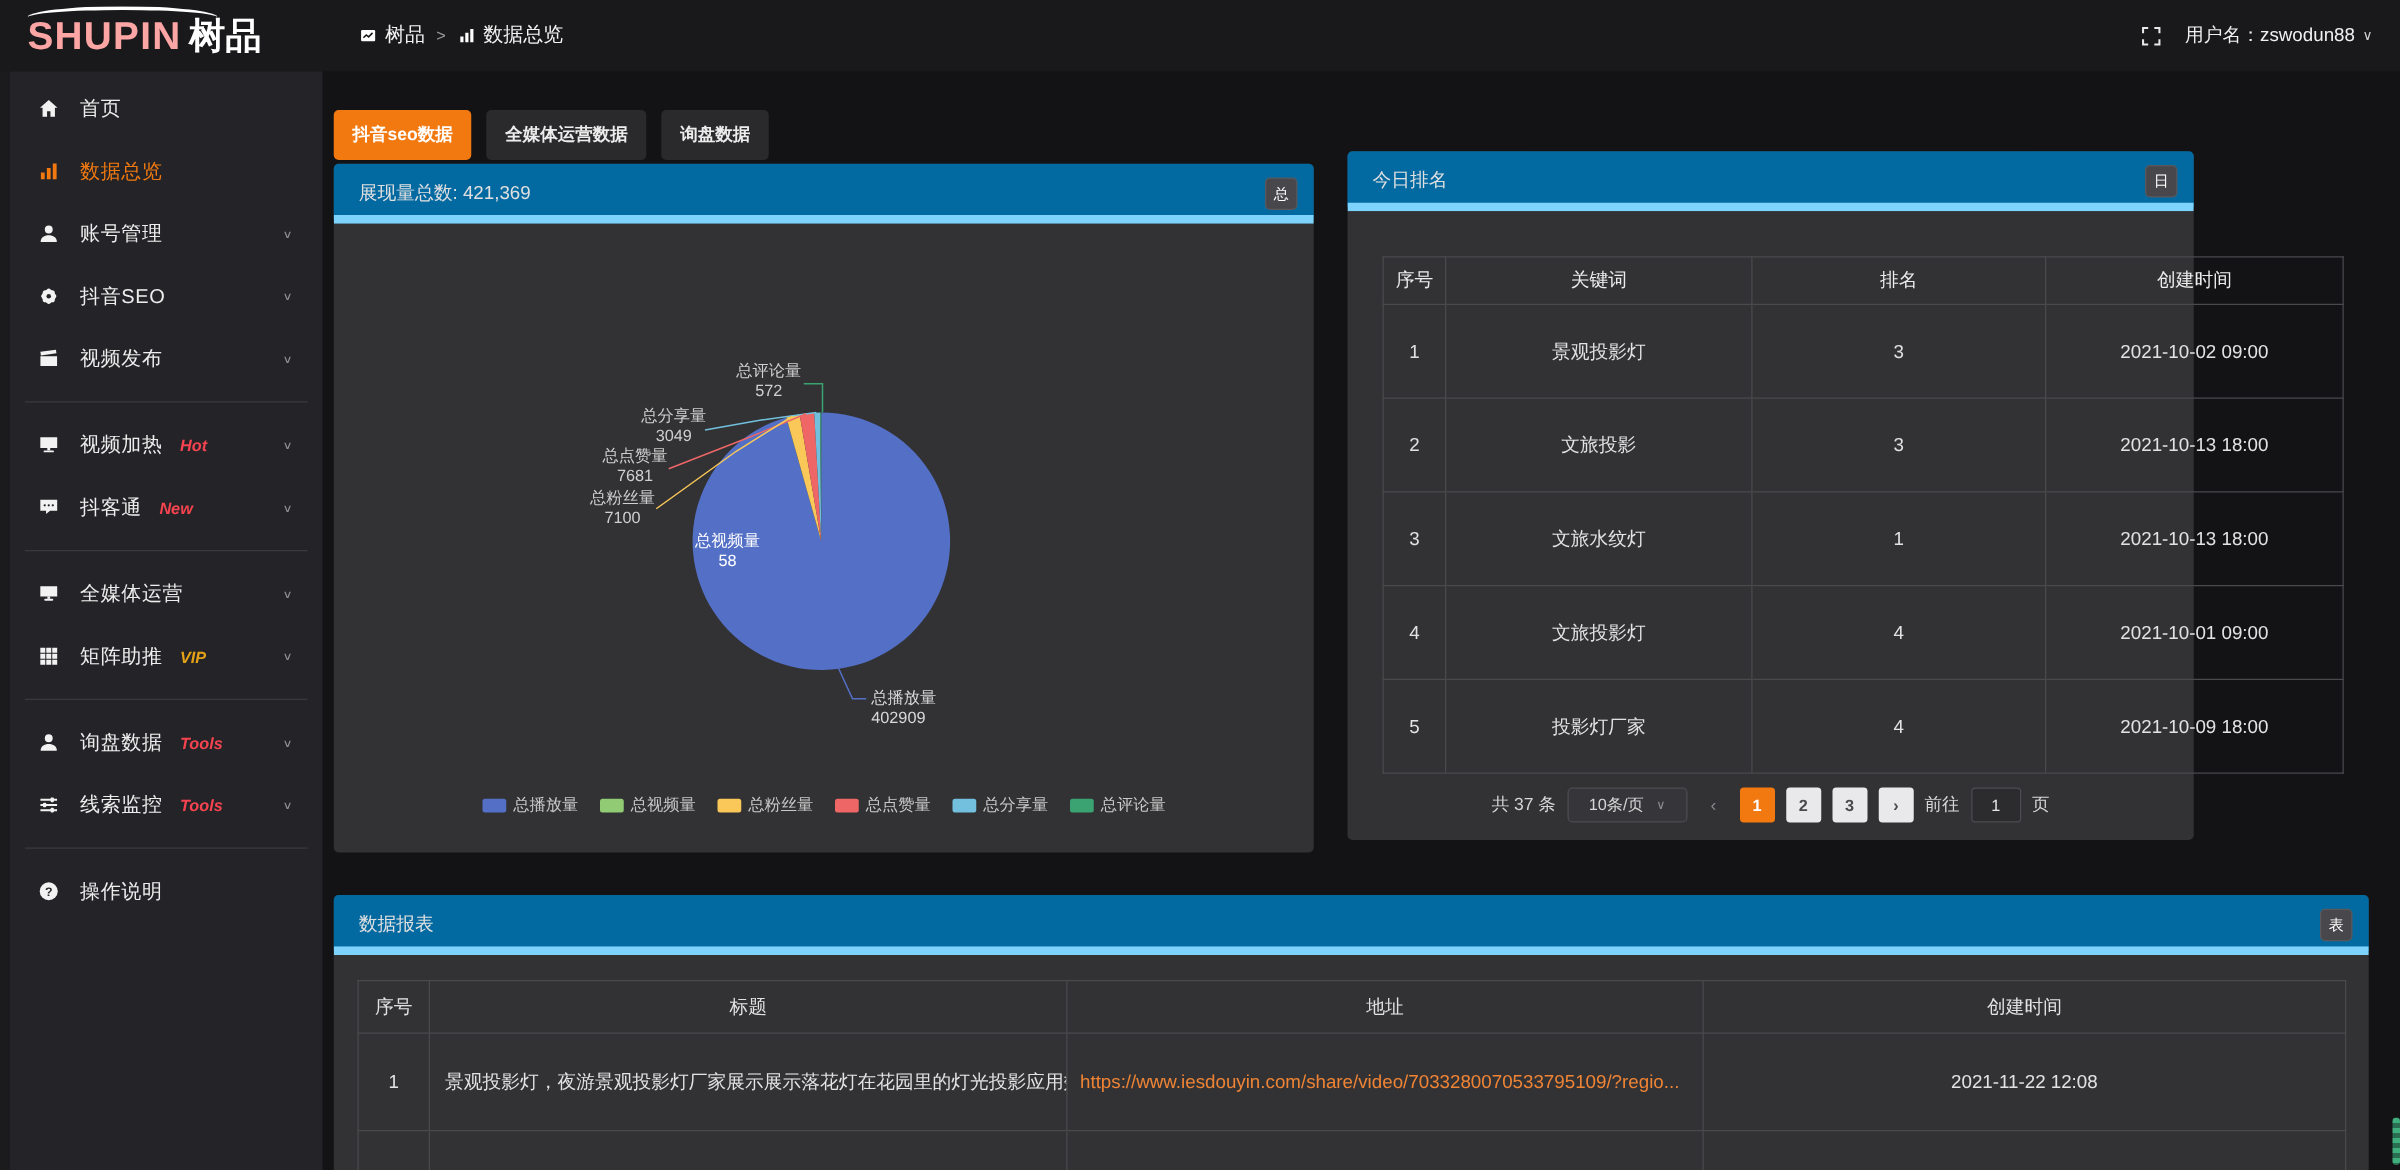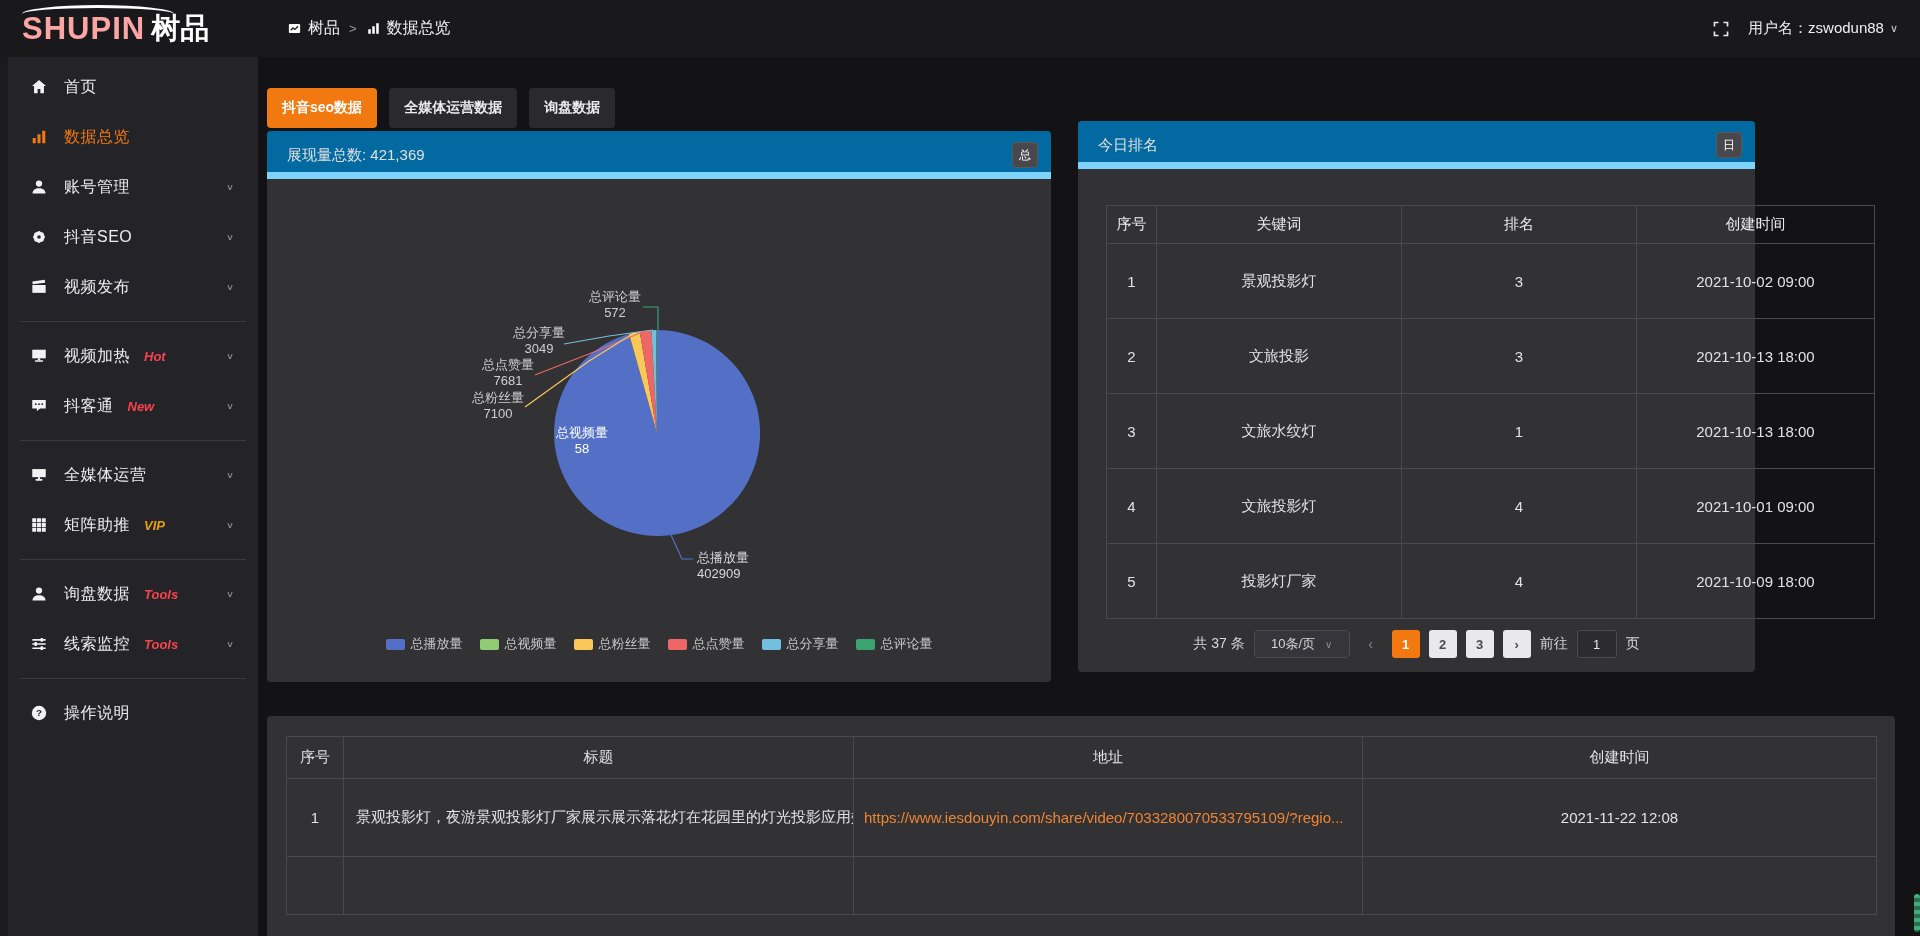--- a/index.html
+++ b/index.html
@@ -439,20 +439,24 @@
     <span class="pg-num">2</span>
     <span class="pg-num">3</span>
     <span class="pg-next">›</span>
     <span>前往</span>
     <input class="pg-goto-input" value="1" style="">
     <span>页</span>
   </div>
 </div>
 
 <div class="panel panel-report">
+  <div class="panel-hd">
+    <span>数据报表</span>
+    <span class="badge">表</span>
+  </div>
   <table class="report-table">
     <colgroup>
         <col class="rcol-no">
         <col class="rcol-title">
         <col class="rcol-url">
         <col>
       </colgroup>
     <tbody>
         <tr>
       <th>序号</th>

